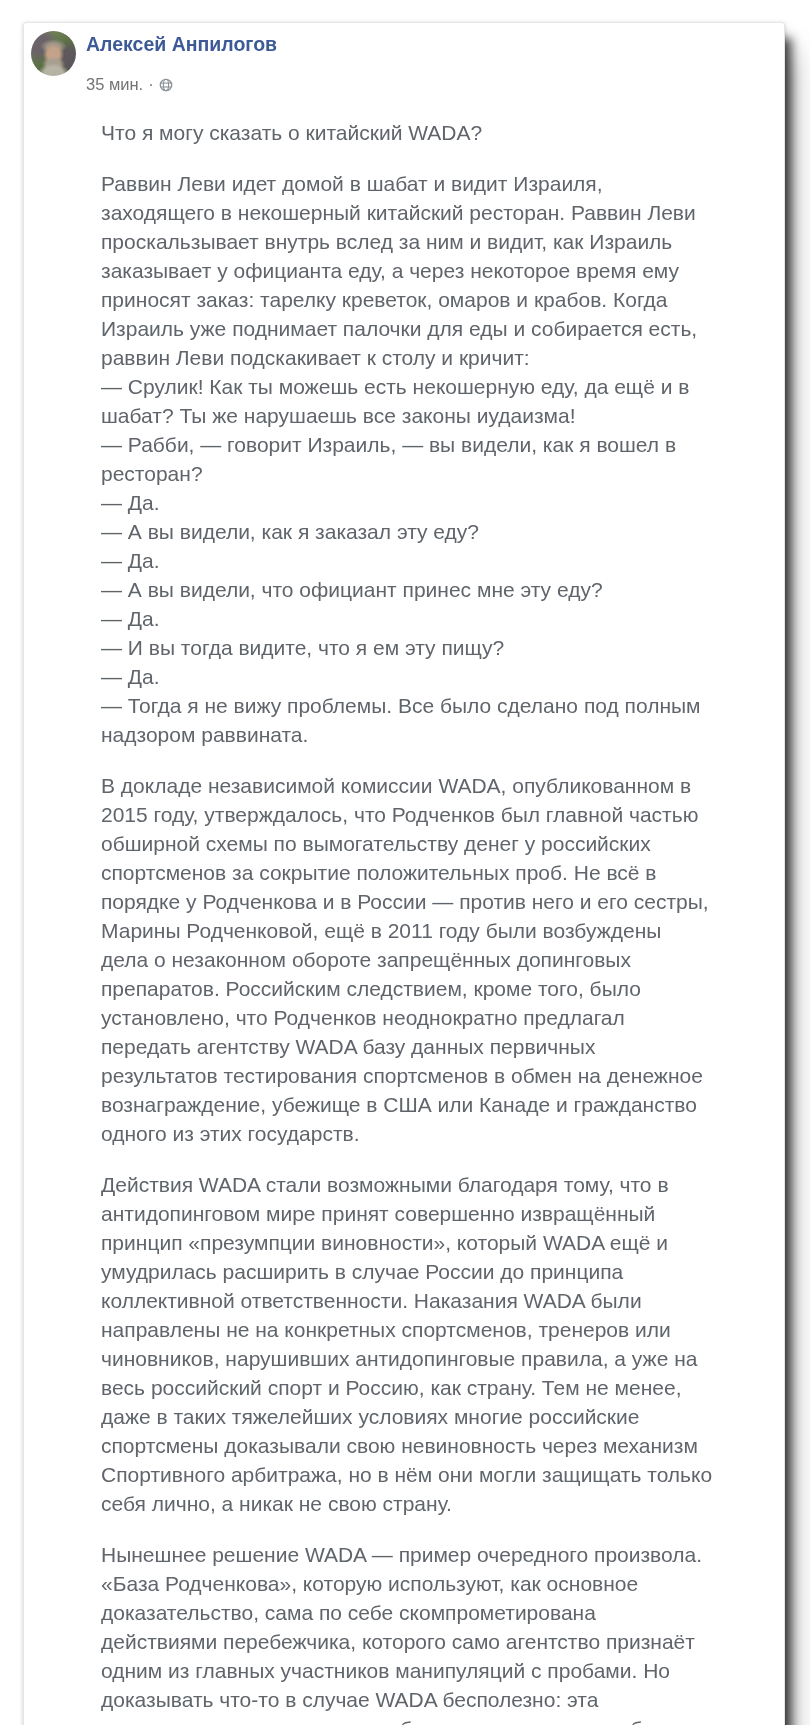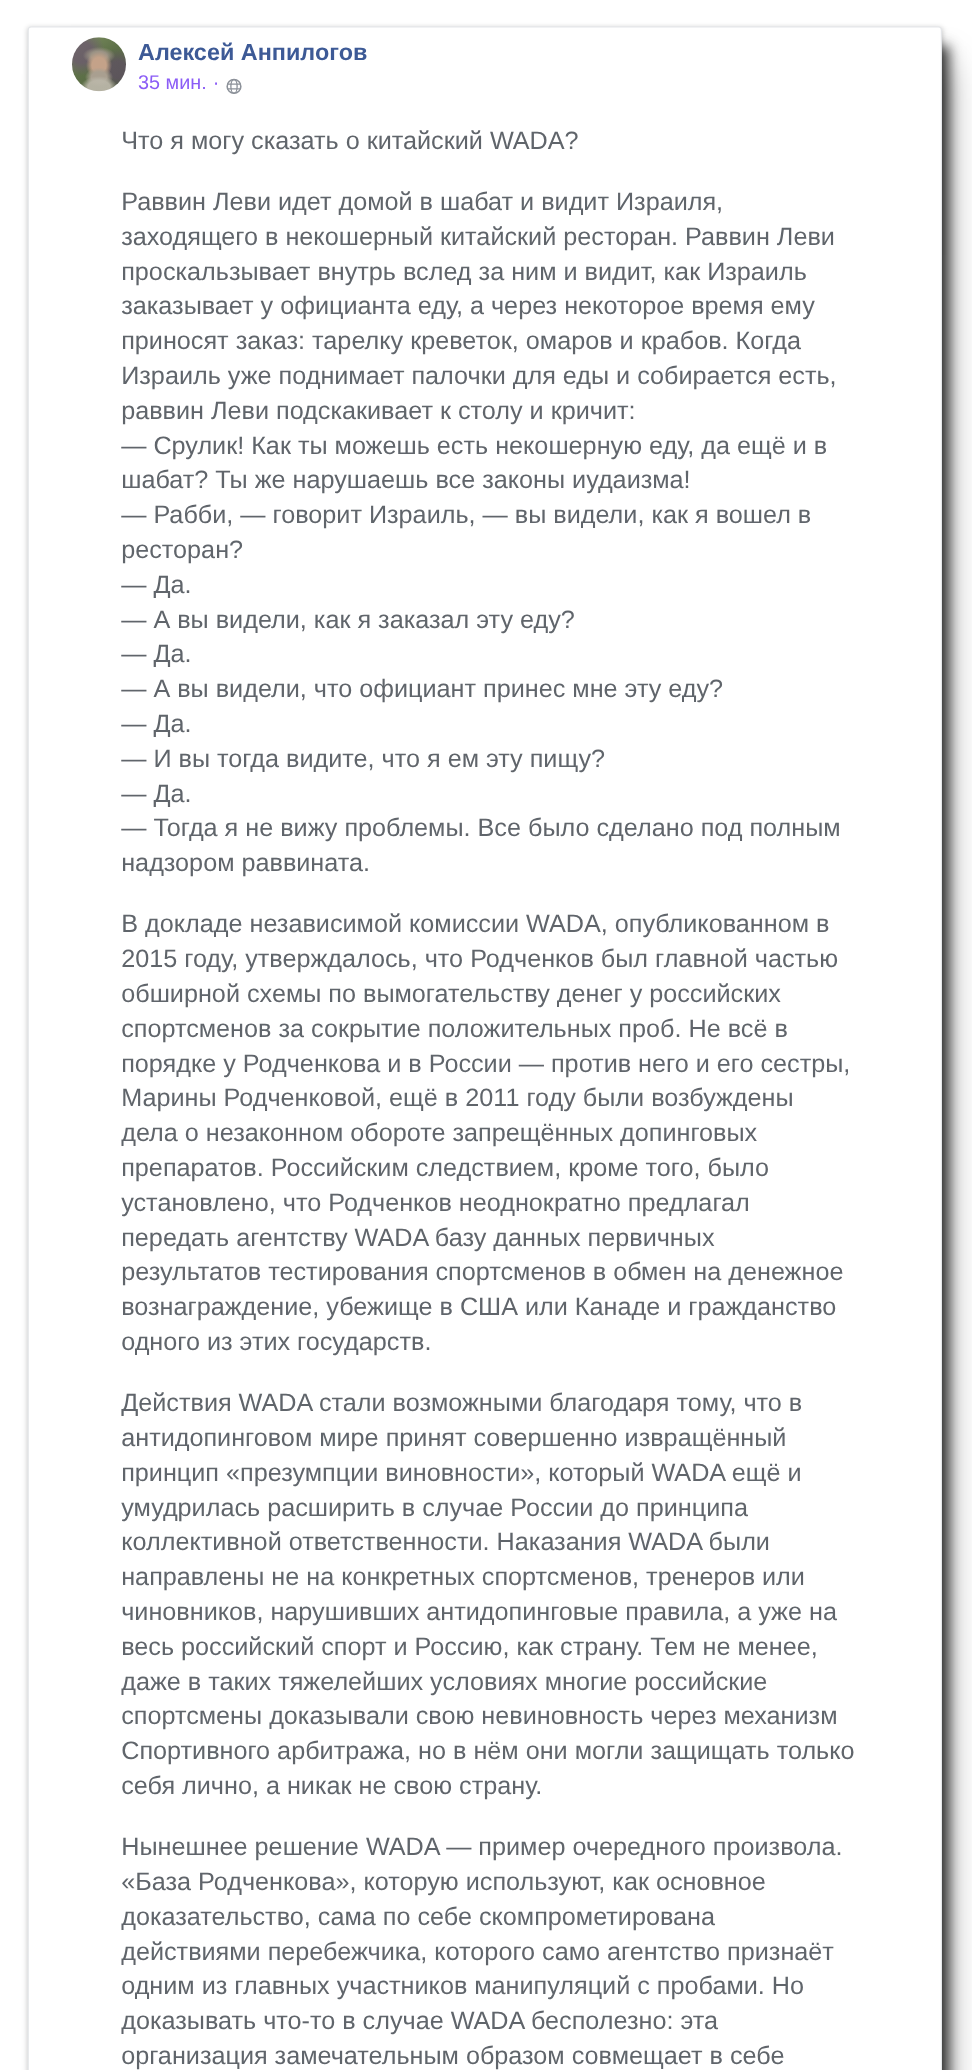--- a/index.html
+++ b/index.html
@@ -25,21 +25,21 @@
     border-radius: 3px;
     box-shadow:
       10px 12px 10px -4px rgba(25, 25, 25, 0.82),
       16px 20px 28px -10px rgba(0, 0, 0, 0.35),
       0 1px 4px rgba(0, 0, 0, 0.18);
     padding: 8px 0 30px 0;
   }
   .post-header {
     display: flex;
     align-items: flex-start;
-    padding: 0 36px;
+    padding: 0 7px;
   }
   .avatar {
     width: 45px;
     height: 45px;
     border-radius: 50%;
     flex: 0 0 45px;
     cursor: pointer;
     background:
       radial-gradient(ellipse 34% 20% at 50% 92%, rgba(186,182,168,0.95) 0 60%, rgba(186,182,168,0) 100%),
       radial-gradient(ellipse 26% 18% at 50% 74%, #a99f90 0 55%, rgba(169,159,144,0) 100%),
@@ -56,25 +56,25 @@
   .author {
     display: inline-block;
     font-size: 19.5px;
     font-weight: bold;
     color: #3d5a96;
     text-decoration: none;
     line-height: 24px;
     cursor: pointer;
   }
   .meta {
-    margin-top: 3px;
+    margin-top: 18px;
     font-size: 16.5px;
-    color: #8b5cf6;
+    color: #737373;
     display: flex;
-    align-items: flex-end;
+    align-items: center;
     line-height: 20px;
   }
   .meta .timestamp { cursor: pointer; }
   .meta .dot {
     margin: 0 5px;
   }
   .globe {
     display: inline-flex;
     align-items: center;
     margin-top: 1px;

